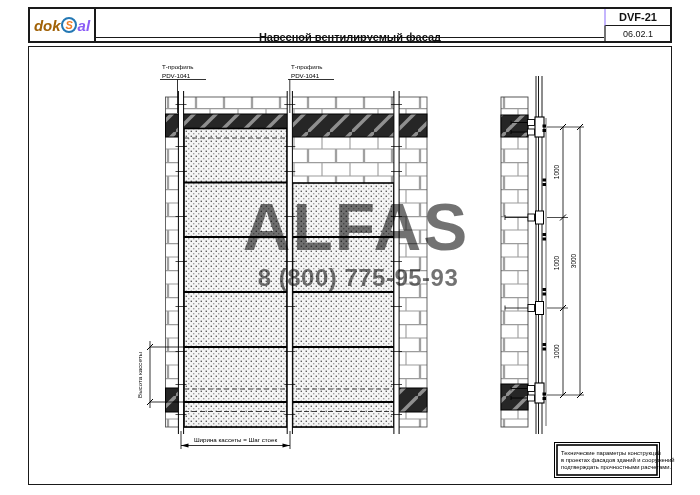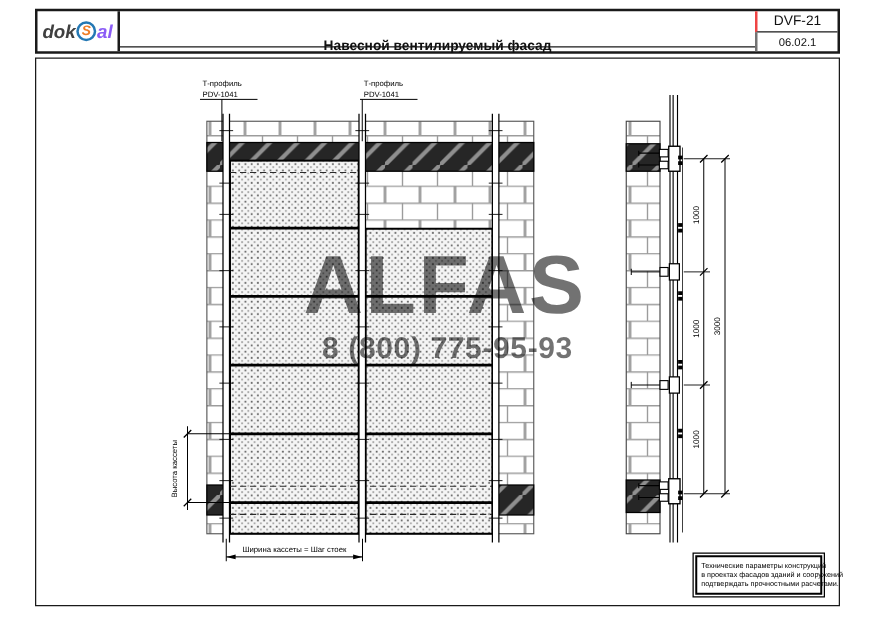--- a/index.html
+++ b/index.html
@@ -5,26 +5,26 @@
   html,body{margin:0;padding:0;background:#fff;}
   .sheet{position:relative;width:700px;height:495px;background:#fff;overflow:hidden;
          font-family:"Liberation Sans","DejaVu Sans",sans-serif;color:#111;}
   .titlebar{position:absolute;left:28px;top:7px;width:644px;height:36px;
             border:2px solid #1a1a1a;box-sizing:border-box;background:#fff;
             display:grid;grid-template-columns:66px 1fr 66px;grid-template-rows:17px 1fr;}
   .cell{display:flex;align-items:center;justify-content:center;box-sizing:border-box;}
   .logo-cell{grid-row:1/3;grid-column:1;border-right:2px solid #1a1a1a;gap:1px;}
   .title-cell{grid-row:1;grid-column:2;border-bottom:1.2px solid #1a1a1a;
               font-weight:bold;font-size:11px;margin-top:28px;}
-  .code-cell{grid-row:1;grid-column:3;border-left:2px solid #ef4444;
-             border-bottom:1.2px solid #1a1a1a;font-weight:normal;font-size:11px;}
+  .code-cell{grid-row:1;grid-column:3;border-left:2px solid #c4b5fd;
+             border-bottom:1.2px solid #1a1a1a;font-weight:bold;font-size:11px;}
   .subtitle-cell{grid-row:2;grid-column:2;font-size:8.6px;color:#222;}
   .num-cell{grid-row:2;grid-column:3;border-left:2px solid #737373;font-size:9px;}
   .logo{display:flex;align-items:center;font-style:italic;font-weight:bold;font-size:15px;}
-  .logo .dok{color:#404040;}
+  .logo .dok{color:#a16207;}
   .logo .al{color:#8b5cf6;}
   .logo-ring{display:inline-flex;align-items:center;justify-content:center;
              width:12px;height:12px;border:2.6px solid #2478b4;border-radius:50%;
              margin:0 0.5px;position:relative;}
   .logo-ring span{position:absolute;font-size:11px;line-height:1;color:#ef7d25;
                   font-weight:bold;font-style:italic;}
   .frame{position:absolute;left:28px;top:46px;width:644px;height:439px;
          border:1.6px solid #1a1a1a;box-sizing:border-box;}
   svg{position:absolute;left:0;top:0;}
   svg text{font-family:"Liberation Sans","DejaVu Sans",sans-serif;fill:#000;}

